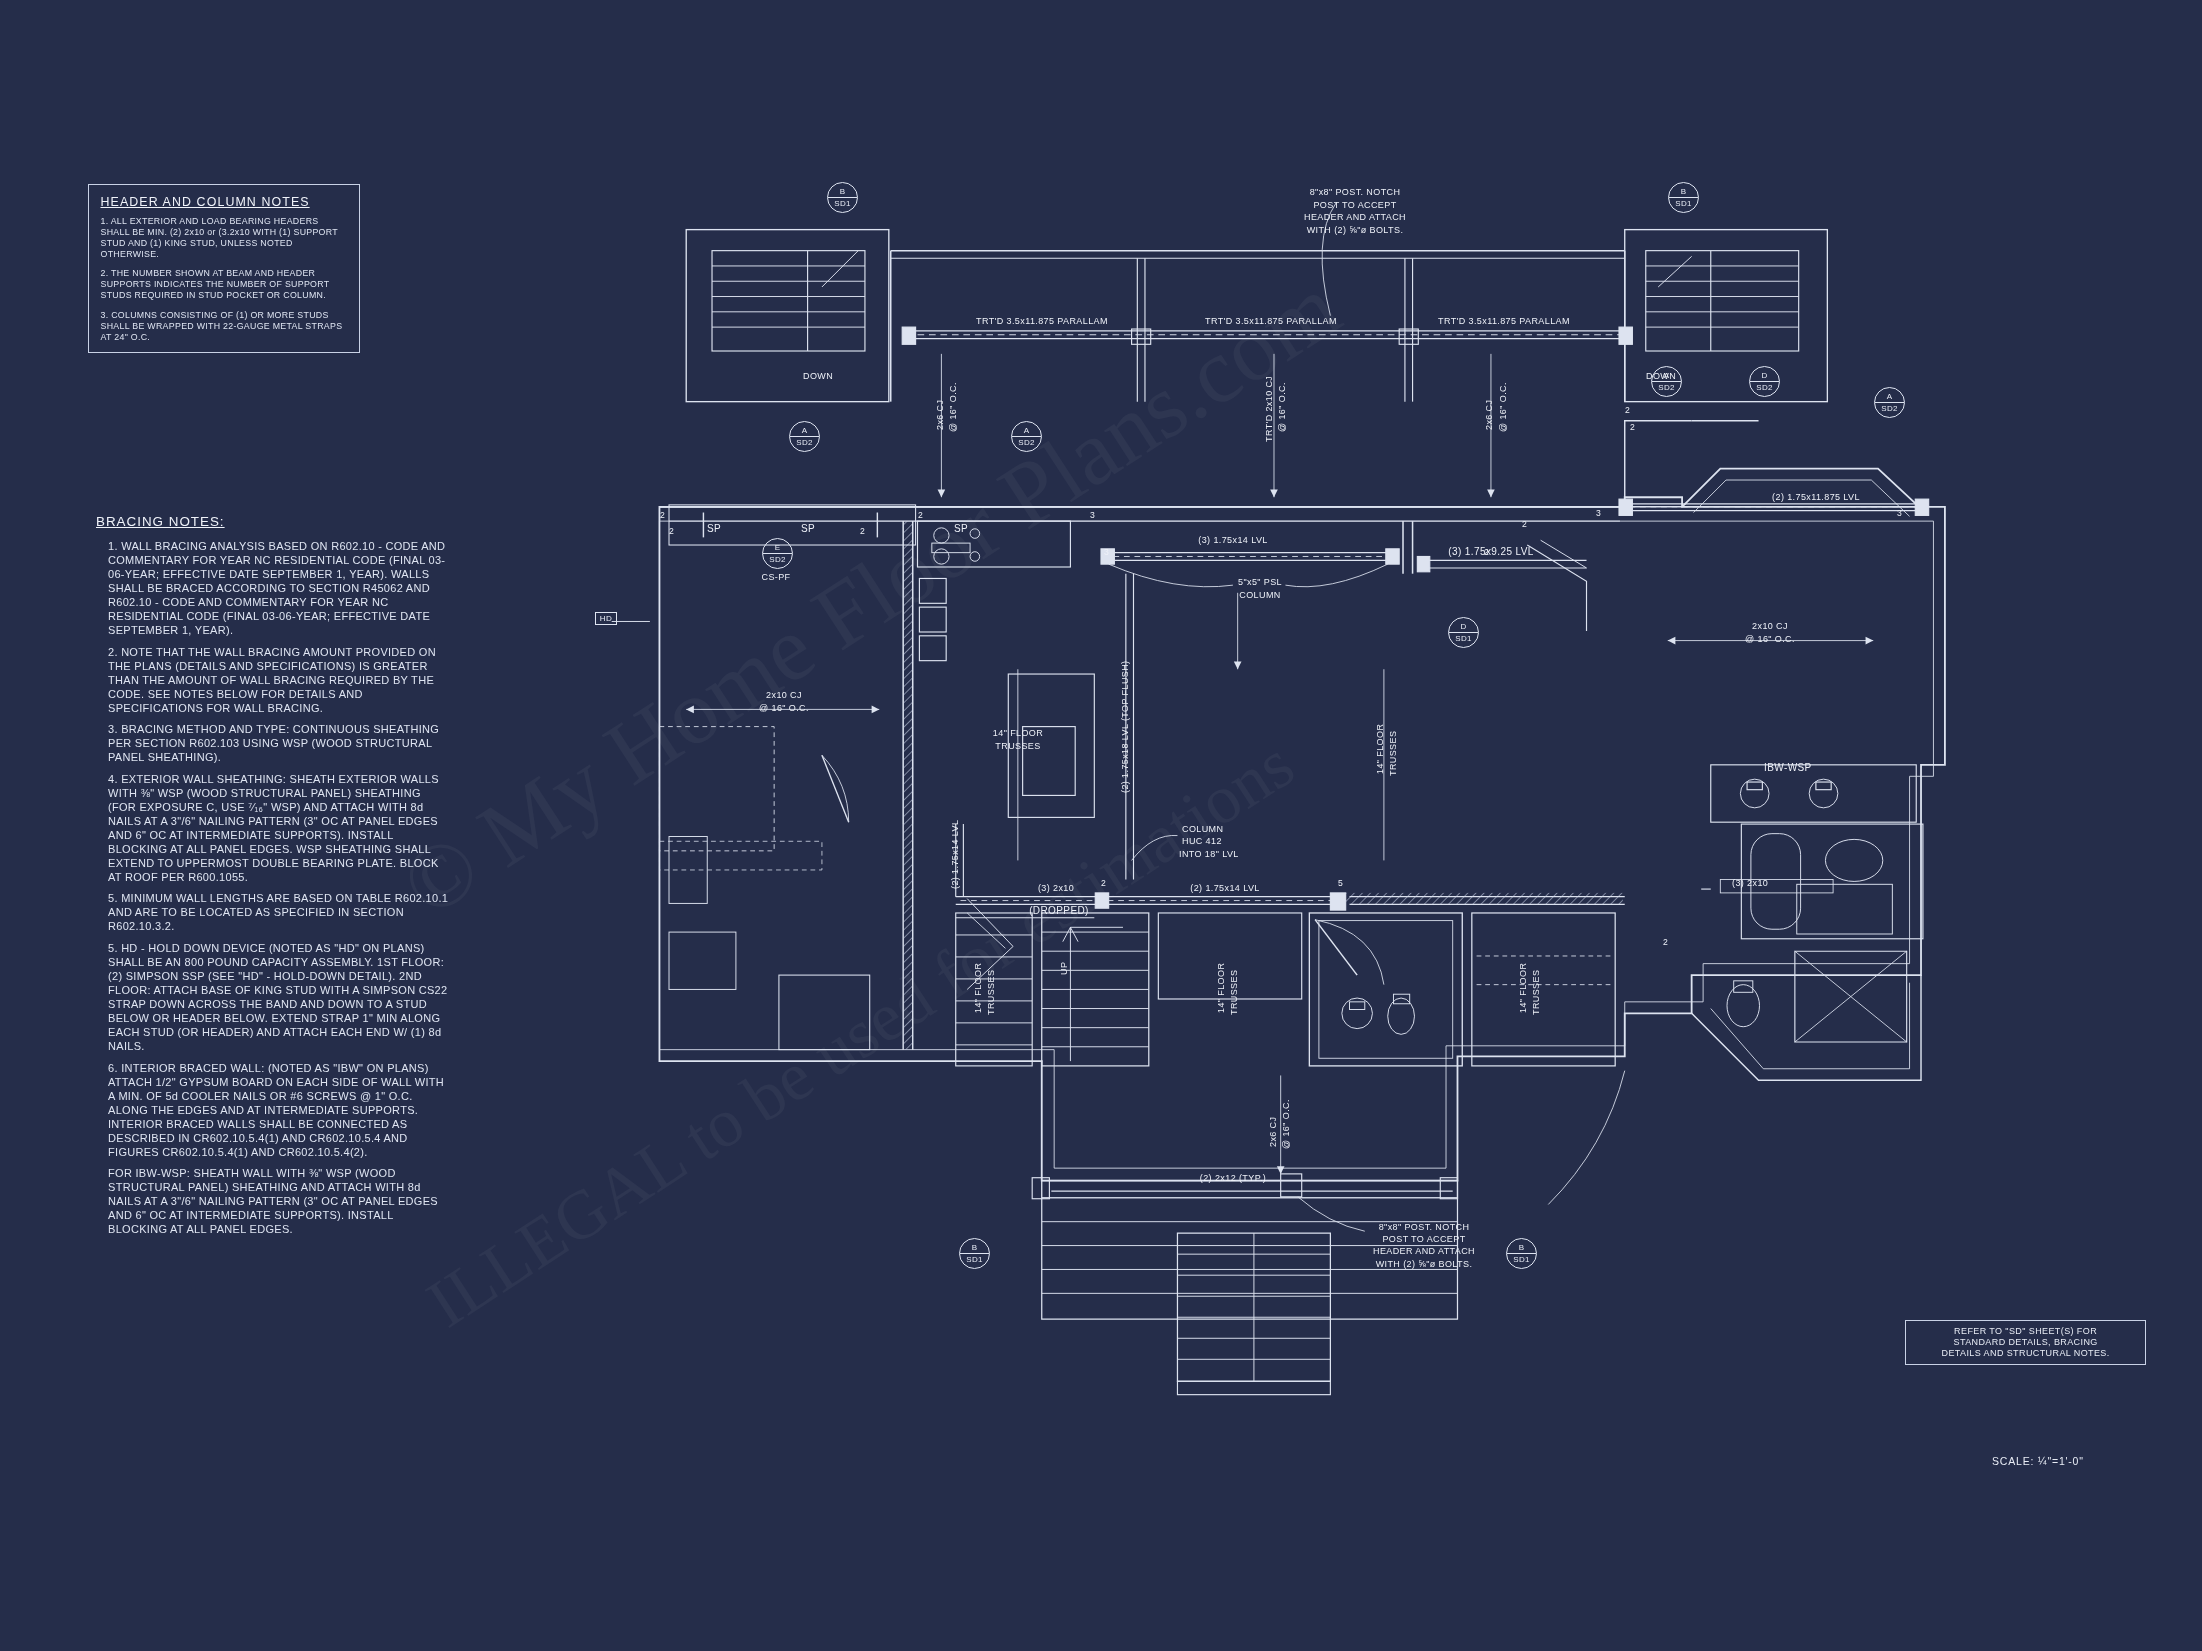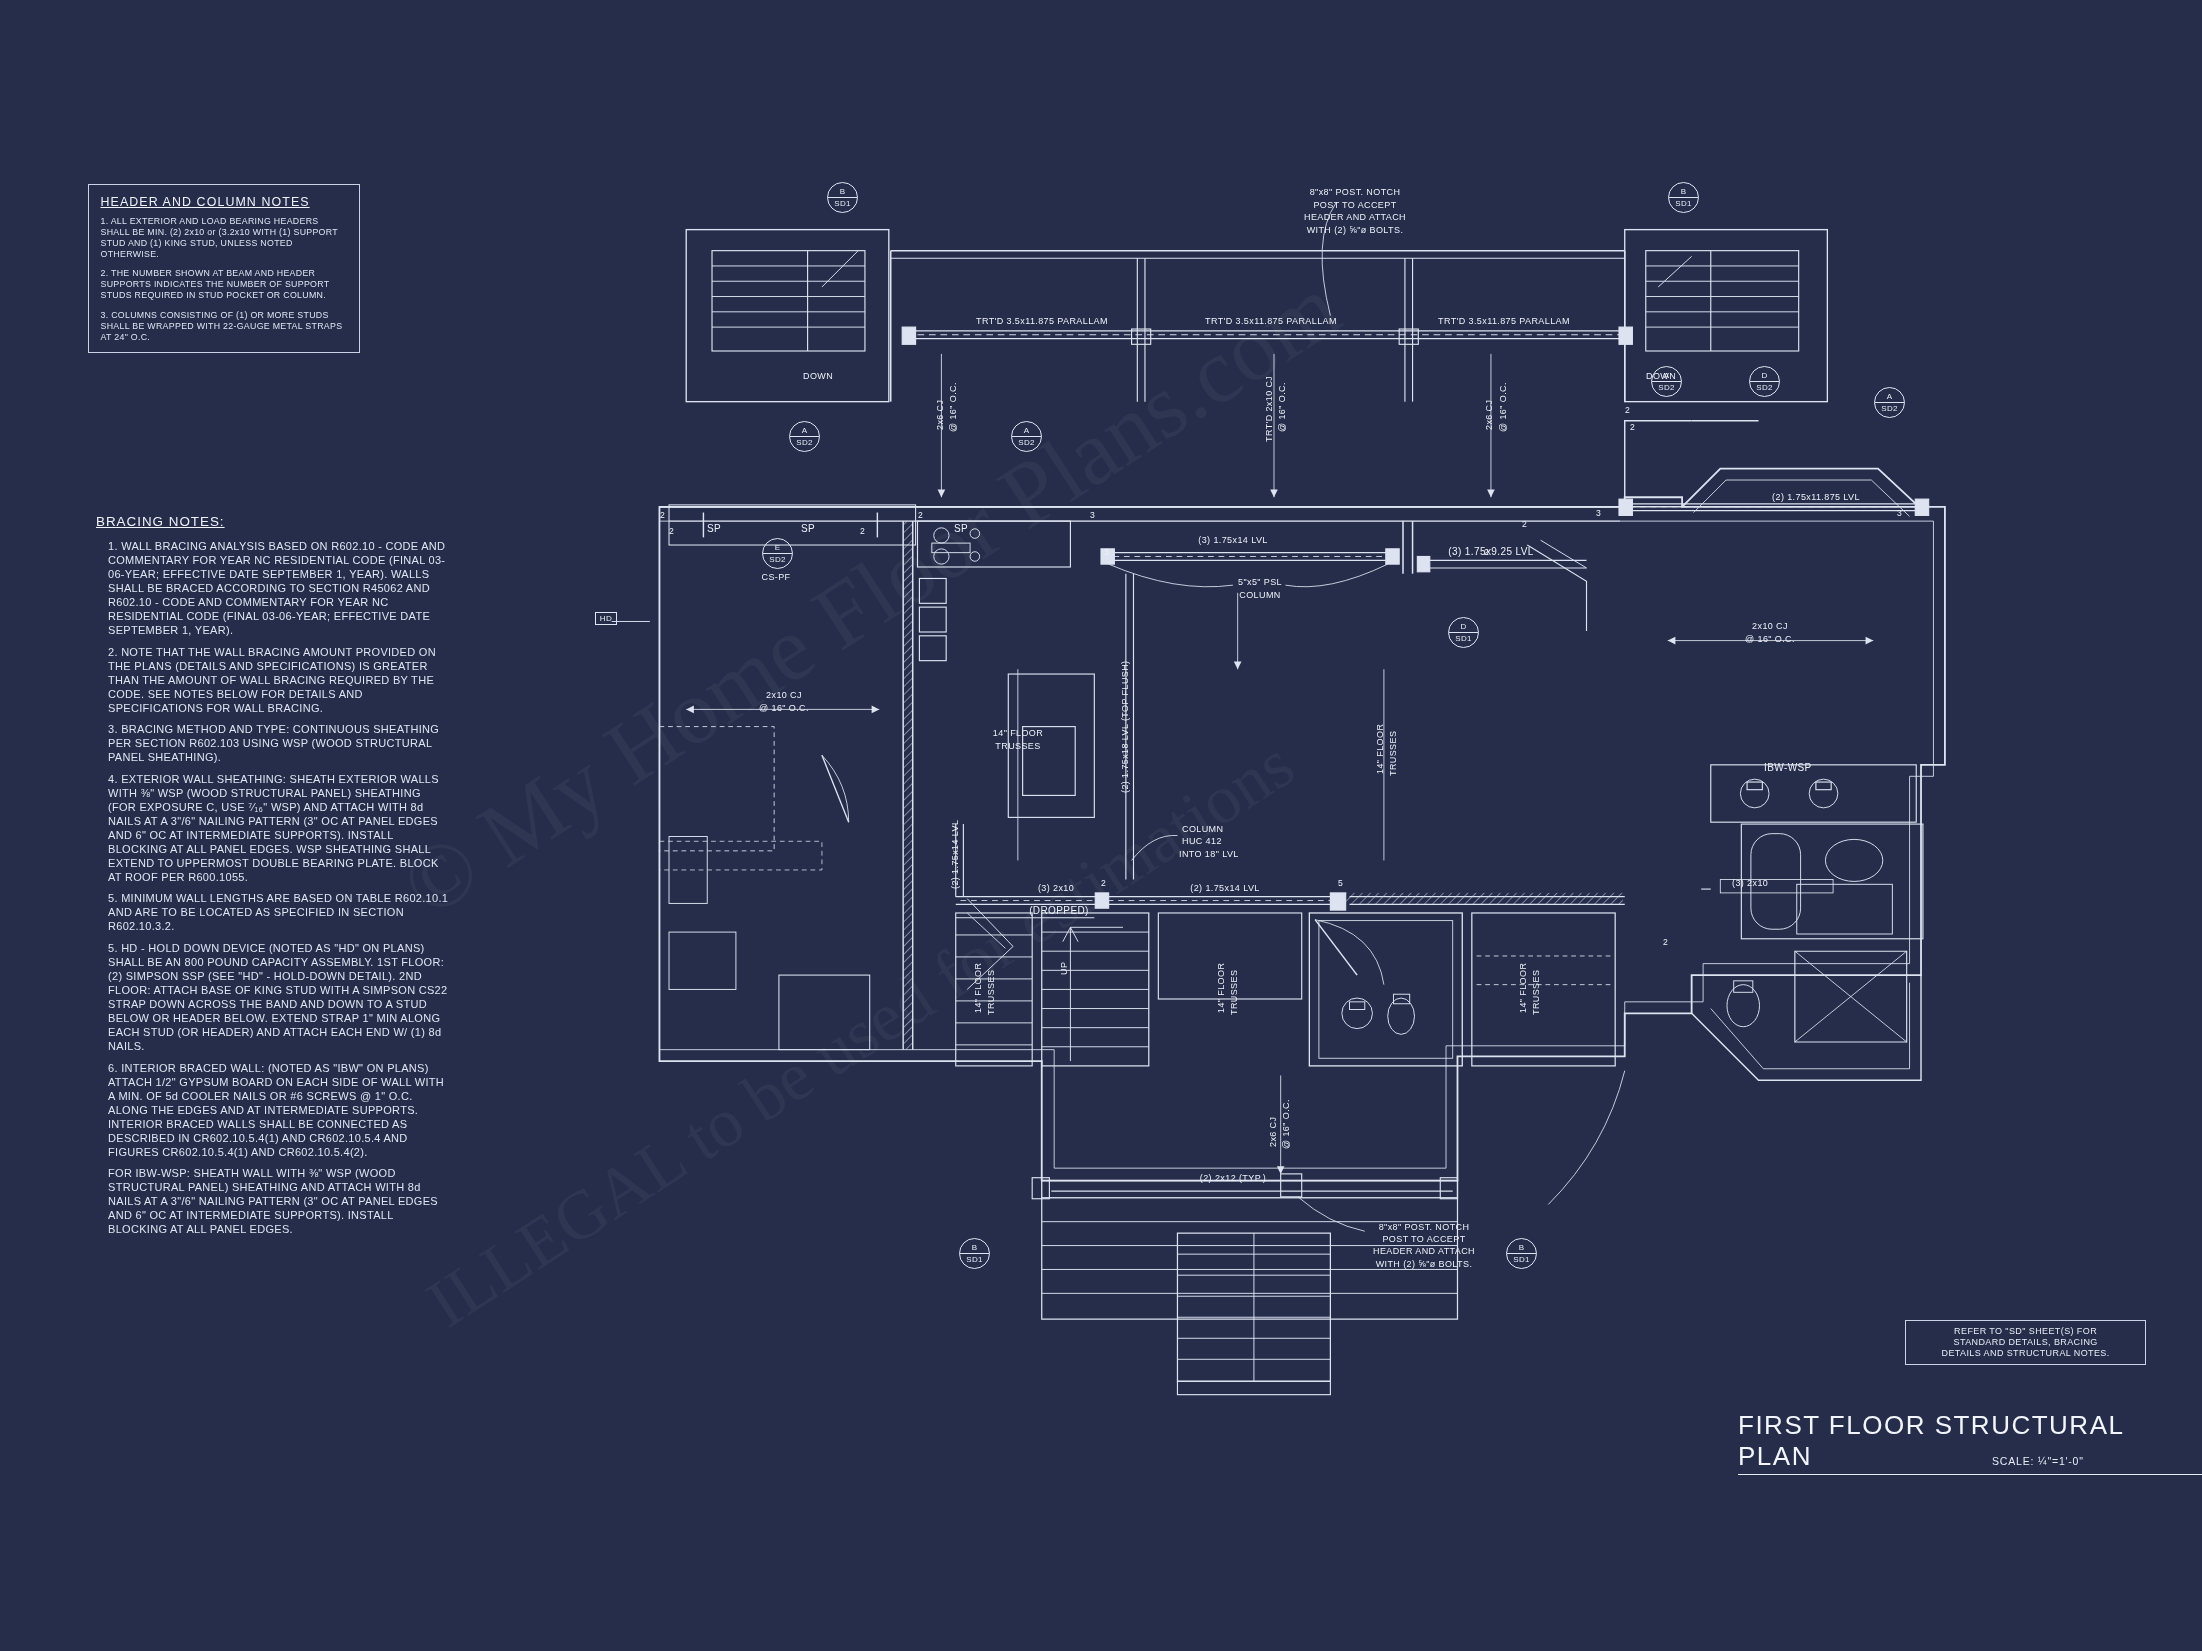--- a/index.html
+++ b/index.html
@@ -500,17 +500,16 @@
       <span class="b">SD1</span>
       </div>
   </div>
 
   <div class="refbox" style="left:1905px;top:1320px;width:222px;">
     <div>REFER TO "SD"  SHEET(S) FOR</div>
     <div>STANDARD DETAILS, BRACING</div>
     <div>DETAILS AND STRUCTURAL NOTES.</div>
   </div>
 
-  <div class="sheet-title" style="left:1738px;top:1410px;">FIRST FLOOR STRUCTURAL PLAN</div>
   <div class="sheet-scale" style="left:1992px;top:1455px;">SCALE: ¼"=1'-0"</div>
 
 </div>
 
 
 </body></html>

